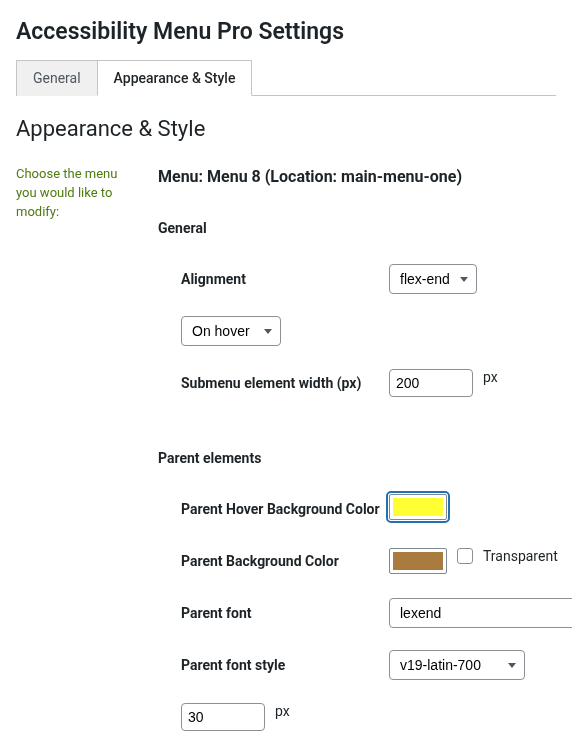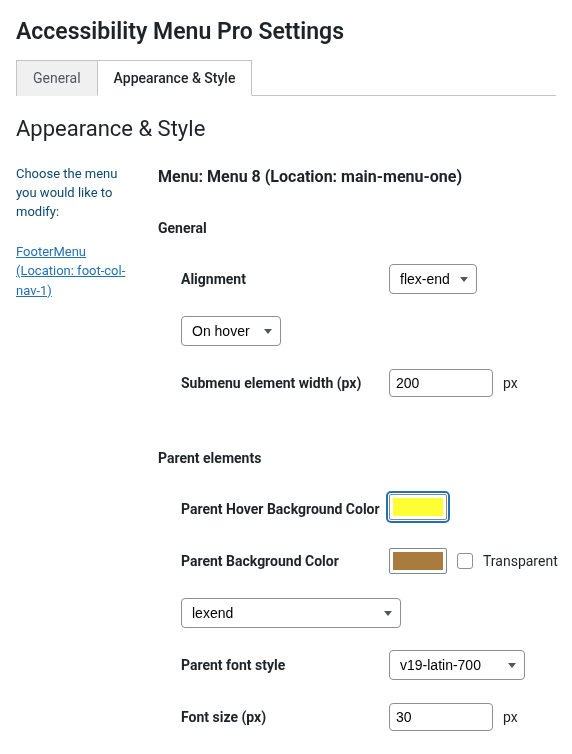--- a/index.html
+++ b/index.html
@@ -51,21 +51,21 @@
     gap: 22px;
   }
   .sidebar {
     width: 120px;
     flex-shrink: 0;
     font-size: 13px;
     line-height: 1.45;
   }
   .sidebar-intro {
     margin-bottom: 20px;
-    color: #0c4a6e;
+    color: #4d7c0f;
   }
   .menu-link {
     display: block;
     color: #2271b1;
     text-decoration: underline;
     margin-bottom: 18px;
     cursor: pointer;
     line-height: 1.5;
   }
   .menu-link.active {
@@ -91,21 +91,21 @@
   }
   .row .label {
     width: 208px;
     flex-shrink: 0;
     font-weight: 700;
     font-size: 14px;
     line-height: 1.3;
   }
   .row.multiline { align-items: flex-start; }
   .row.multiline .label { padding-top: 6px; }
-  .control { display: flex; align-items: center; gap: 10px; border-radius: 12px; }
+  .control { display: flex; align-items: flex-start; gap: 10px; border-radius: 12px; }
   select {
     font-size: 14px;
     padding: 4px 26px 4px 10px;
     border: 1px solid #8c8f94;
     border-radius: 4px;
     background: #fff;
     appearance: none;
     height: 30px;
     position: relative;
   }
@@ -125,21 +125,21 @@
   select.sel-small { width: 88px; }
   select.sel-mid   { width: 100px; }
   select.sel-midL  { width: 136px; }
   select.sel-wide  { width: 220px; }
   input[type="number"] {
     font-size: 14px;
     padding: 0 6px;
     border: 1px solid #8c8f94;
     border-radius: 4px;
     height: 28px;
-    width: 104px;
+    width: 84px;
     background: #fff;
   }
   .unit { font-size: 14px; }
   .swatch {
     width: 58px; height: 26px;
     border: 1px solid #7e8993;
     border-radius: 2px;
     display: inline-flex;
     align-items: center;
     justify-content: center;
@@ -169,21 +169,20 @@
 <div class="tabs">
   <div class="tab">General</div>
   <div class="tab active">Appearance &amp; Style</div>
 </div>
 
 <h2>Appearance &amp; Style</h2>
 
 <div class="layout">
   <div class="sidebar">
     <div class="sidebar-intro">Choose the menu you would like to modify:</div>
-    <a class="menu-link">FooterMenu (Location: foot-col-nav-1)</a>
   </div>
 
   <div class="main">
     <div class="menu-title">Menu: Menu 8 (Location: main-menu-one)</div>
 
     <div class="section-heading">General</div>
 
     <div class="row">
       <div class="label">Alignment</div>
       <div class="control">
@@ -231,20 +230,21 @@
       <div class="control">
         <span class="swatch">
           <span class="swatch-inner" style="background:#a97b3e"></span>
         </span>
         <input type="checkbox" style="">
         <span class="check-label">Transparent</span>
       </div>
     </div>
 
     <div class="row">
+      <div class="label">Parent font</div>
       <div class="control">
         <span class="select-wrap">
           <select class="sel-wide">
             <option>lexend</option>
           </select>
         </span>
       </div>
     </div>
 
     <div class="row">
@@ -252,20 +252,19 @@
       <div class="control">
         <span class="select-wrap">
           <select class="sel-midL">
             <option>v19-latin-700</option>
           </select>
         </span>
       </div>
     </div>
 
     <div class="row">
-      <div class="label">Font size (px)</div>
       <div class="control">
         <input type="number" value="30" style="">
         <span class="unit">px</span>
       </div>
     </div>
   </div>
 </div>
 
 </body></html>

